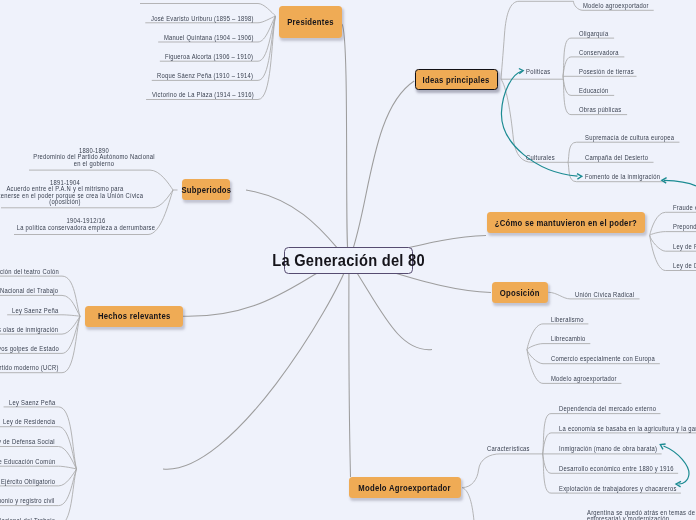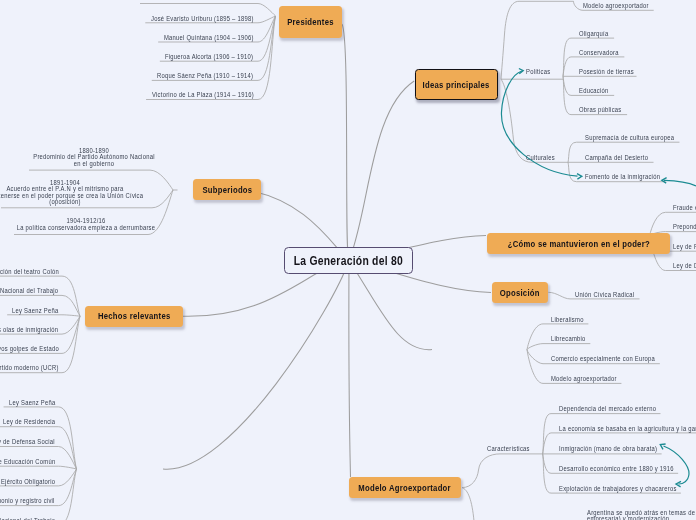--- a/index.html
+++ b/index.html
@@ -9,21 +9,21 @@
   #stage{position:relative;width:696px;height:520px;overflow:hidden;background:#eff2fb;}
   svg#links{position:absolute;left:0;top:0;width:696px;height:520px;pointer-events:none;}
   .node{position:absolute;box-sizing:border-box;display:flex;align-items:center;justify-content:center;
         background:#efab55;border-radius:3.5px;color:#15141a;font-weight:bold;white-space:nowrap;
         font-size:8.75px;letter-spacing:.3px;
         box-shadow:1.5px 2.5px 2.5px rgba(80,80,105,.28);}
   .node > span{display:inline-block;transform:scaleX(.88);transform-origin:center;}
   .node.bordered{border:1.4px solid #111015;box-shadow:1.5px 2.5px 2.5px rgba(80,80,105,.42);}
   .central{position:absolute;box-sizing:border-box;display:flex;align-items:center;justify-content:center;
         background:#eff2fb;border:1.9px solid #564c71;border-radius:4.5px;color:#15141a;
-        font-weight:bold;font-size:12px;white-space:nowrap;letter-spacing:0.3px;}
+        font-weight:bold;font-size:17px;white-space:nowrap;letter-spacing:0.3px;}
   .central > span{display:inline-block;transform:scaleX(.862);transform-origin:center;}
   .leaf{position:absolute;white-space:nowrap;color:#3a4150;font-size:6.8px;letter-spacing:.3px;line-height:9px;}
   .leaf > span.t{display:inline-block;transform:scaleX(.858);transform-origin:left center;}
   .leaf.ml{white-space:nowrap;text-align:center;line-height:0;}
   .leaf.ml > span.t{transform-origin:center center;display:block;height:6.65px;line-height:6.65px;}
   .note{position:absolute;white-space:nowrap;color:#3a4150;font-size:6.8px;letter-spacing:.3px;line-height:6.9px;}
   .note > span.t{display:inline-block;transform:scaleX(.858);transform-origin:left center;}
 </style>
 </head>
 <body>
@@ -106,21 +106,21 @@
       <span>La Generación del 80</span>
     </div>
 <div class="node" style="left:279.0px;top:5.5px;width:63.0px;height:32px">
       <span>Presidentes</span>
     </div>
 <div class="leaf" style="left:150.8px;top:13.50px;"><span class="t">José Evaristo Uriburu (1895 – 1898)</span></div>
 <div class="leaf" style="left:163.7px;top:32.70px;"><span class="t">Manuel Quintana (1904 – 1906)</span></div>
 <div class="leaf" style="left:165.4px;top:51.90px;"><span class="t">Figueroa Alcorta (1906 – 1910)</span></div>
 <div class="leaf" style="left:157.3px;top:71.10px;"><span class="t">Roque Sáenz Peña (1910 – 1914)</span></div>
 <div class="leaf" style="left:151.6px;top:90.20px;"><span class="t">Victorino de La Plaza (1914 – 1916)</span></div>
-<div class="node" style="left:193px;top:179.0px;width:68.0px;height:21.0px">
+<div class="node" style="left:182px;top:179.0px;width:48px;height:21.0px">
       <span>Subperiodos</span>
     </div>
 <div class="leaf ml" style="left:-36.4px;top:147.70px;width:260.0px;text-align:center;white-space:normal;">
       <span class="t">1880-1890</span>
       <span class="t">Predominio del Partido Autónomo Nacional</span>
       <span class="t">en el gobierno</span>
     </div>
 <div class="leaf ml" style="left:-65.0px;top:179.50px;width:260.0px;text-align:center;white-space:normal;">
       <span class="t">1891-1904</span>
       <span class="t">Acuerdo entre el P.A.N y el mitrismo para</span>
@@ -140,35 +140,35 @@
 <div class="leaf" style="left:-22.6px;top:324.80px;"><span class="t">Grandes olas de inmigración</span></div>
 <div class="leaf" style="left:-21.4px;top:344.10px;"><span class="t">Sucesivos golpes de Estado</span></div>
 <div class="leaf" style="left:-28.0px;top:363.40px;"><span class="t">Primer partido moderno (UCR)</span></div>
 <div class="leaf" style="left:8.6px;top:397.60px;"><span class="t">Ley Saenz Peña</span></div>
 <div class="leaf" style="left:2.6px;top:417.40px;"><span class="t">Ley de Residencia</span></div>
 <div class="leaf" style="left:-8.8px;top:437.20px;"><span class="t">Ley de Defensa Social</span></div>
 <div class="leaf" style="left:-17.5px;top:456.90px;"><span class="t">Ley de Educación Común</span></div>
 <div class="leaf" style="left:-20.4px;top:476.60px;"><span class="t">Ley de Ejército Obligatorio</span></div>
 <div class="leaf" style="left:-38.7px;top:496.30px;"><span class="t">Ley de matrimonio y registro civil</span></div>
 <div class="leaf" style="left:-45.2px;top:516.00px;"><span class="t">Departamento Nacional del Trabajo</span></div>
-<div class="node bordered" style="left:415.0px;top:69.0px;width:83.0px;height:31px">
+<div class="node bordered" style="left:415.0px;top:69.0px;width:83.0px;height:21.0px">
       <span>Ideas principales</span>
     </div>
 <div class="leaf" style="left:583.0px;top:1.00px;"><span class="t">Modelo agroexportador</span></div>
 <div class="leaf" style="left:526.3px;top:67.00px;"><span class="t">Políticas</span></div>
 <div class="leaf" style="left:579.2px;top:28.80px;"><span class="t">Oligarquía</span></div>
 <div class="leaf" style="left:579.2px;top:47.60px;"><span class="t">Conservadora</span></div>
 <div class="leaf" style="left:579.2px;top:67.00px;"><span class="t">Posesión de tierras</span></div>
 <div class="leaf" style="left:579.2px;top:86.10px;"><span class="t">Educación</span></div>
 <div class="leaf" style="left:579.2px;top:105.30px;"><span class="t">Obras públicas</span></div>
 <div class="leaf" style="left:526.3px;top:153.00px;"><span class="t">Culturales</span></div>
 <div class="leaf" style="left:584.9px;top:132.90px;"><span class="t">Supremacía de cultura europea</span></div>
 <div class="leaf" style="left:584.9px;top:153.00px;"><span class="t">Campaña del Desierto</span></div>
 <div class="leaf" style="left:584.9px;top:172.40px;"><span class="t">Fomento de la inmigración</span></div>
-<div class="node" style="left:487.0px;top:233px;width:183px;height:21.0px">
+<div class="node" style="left:487.0px;top:212px;width:158.0px;height:21.0px">
       <span>¿Cómo se mantuvieron en el poder?</span>
     </div>
 <div class="leaf" style="left:673.2px;top:203.00px;"><span class="t">Fraude electoral</span></div>
 <div class="leaf" style="left:673.2px;top:222.30px;"><span class="t">Preponderancia del P.A.N</span></div>
 <div class="leaf" style="left:673.2px;top:241.90px;"><span class="t">Ley de Residencia</span></div>
 <div class="leaf" style="left:673.2px;top:261.20px;"><span class="t">Ley de Defensa Social</span></div>
 <div class="node" style="left:492.0px;top:282.0px;width:56.0px;height:21.0px">
       <span>Oposición</span>
     </div>
 <div class="leaf" style="left:575.2px;top:289.60px;"><span class="t">Unión Cívica Radical</span></div>

